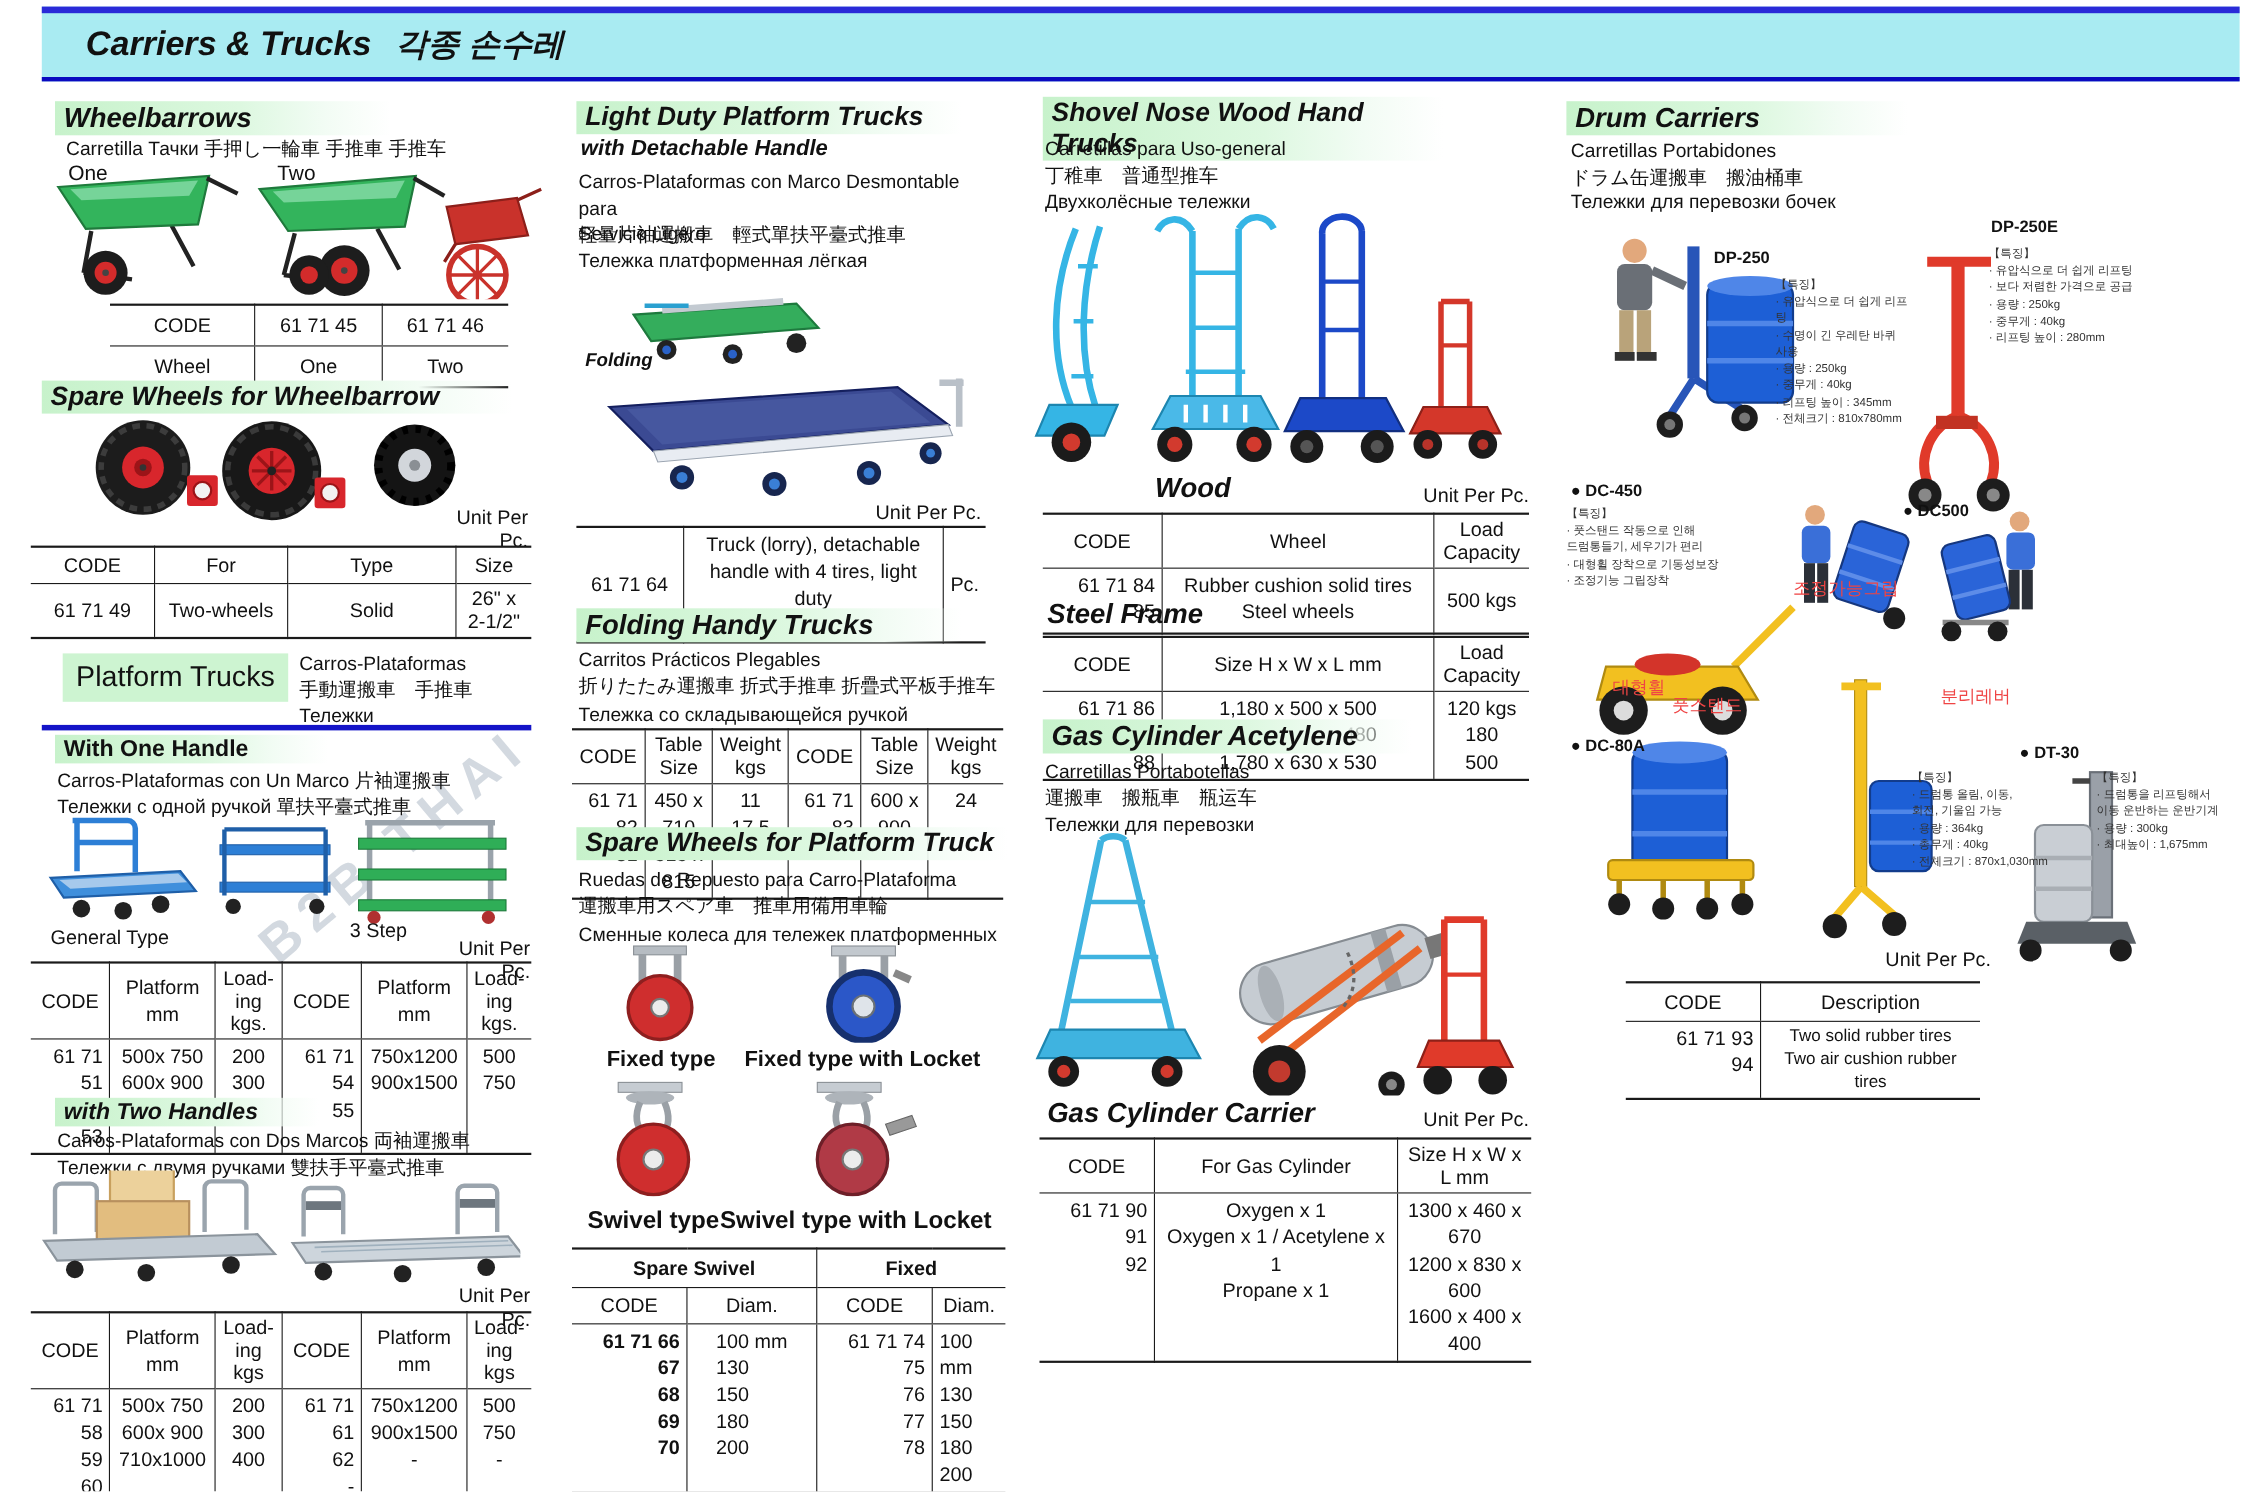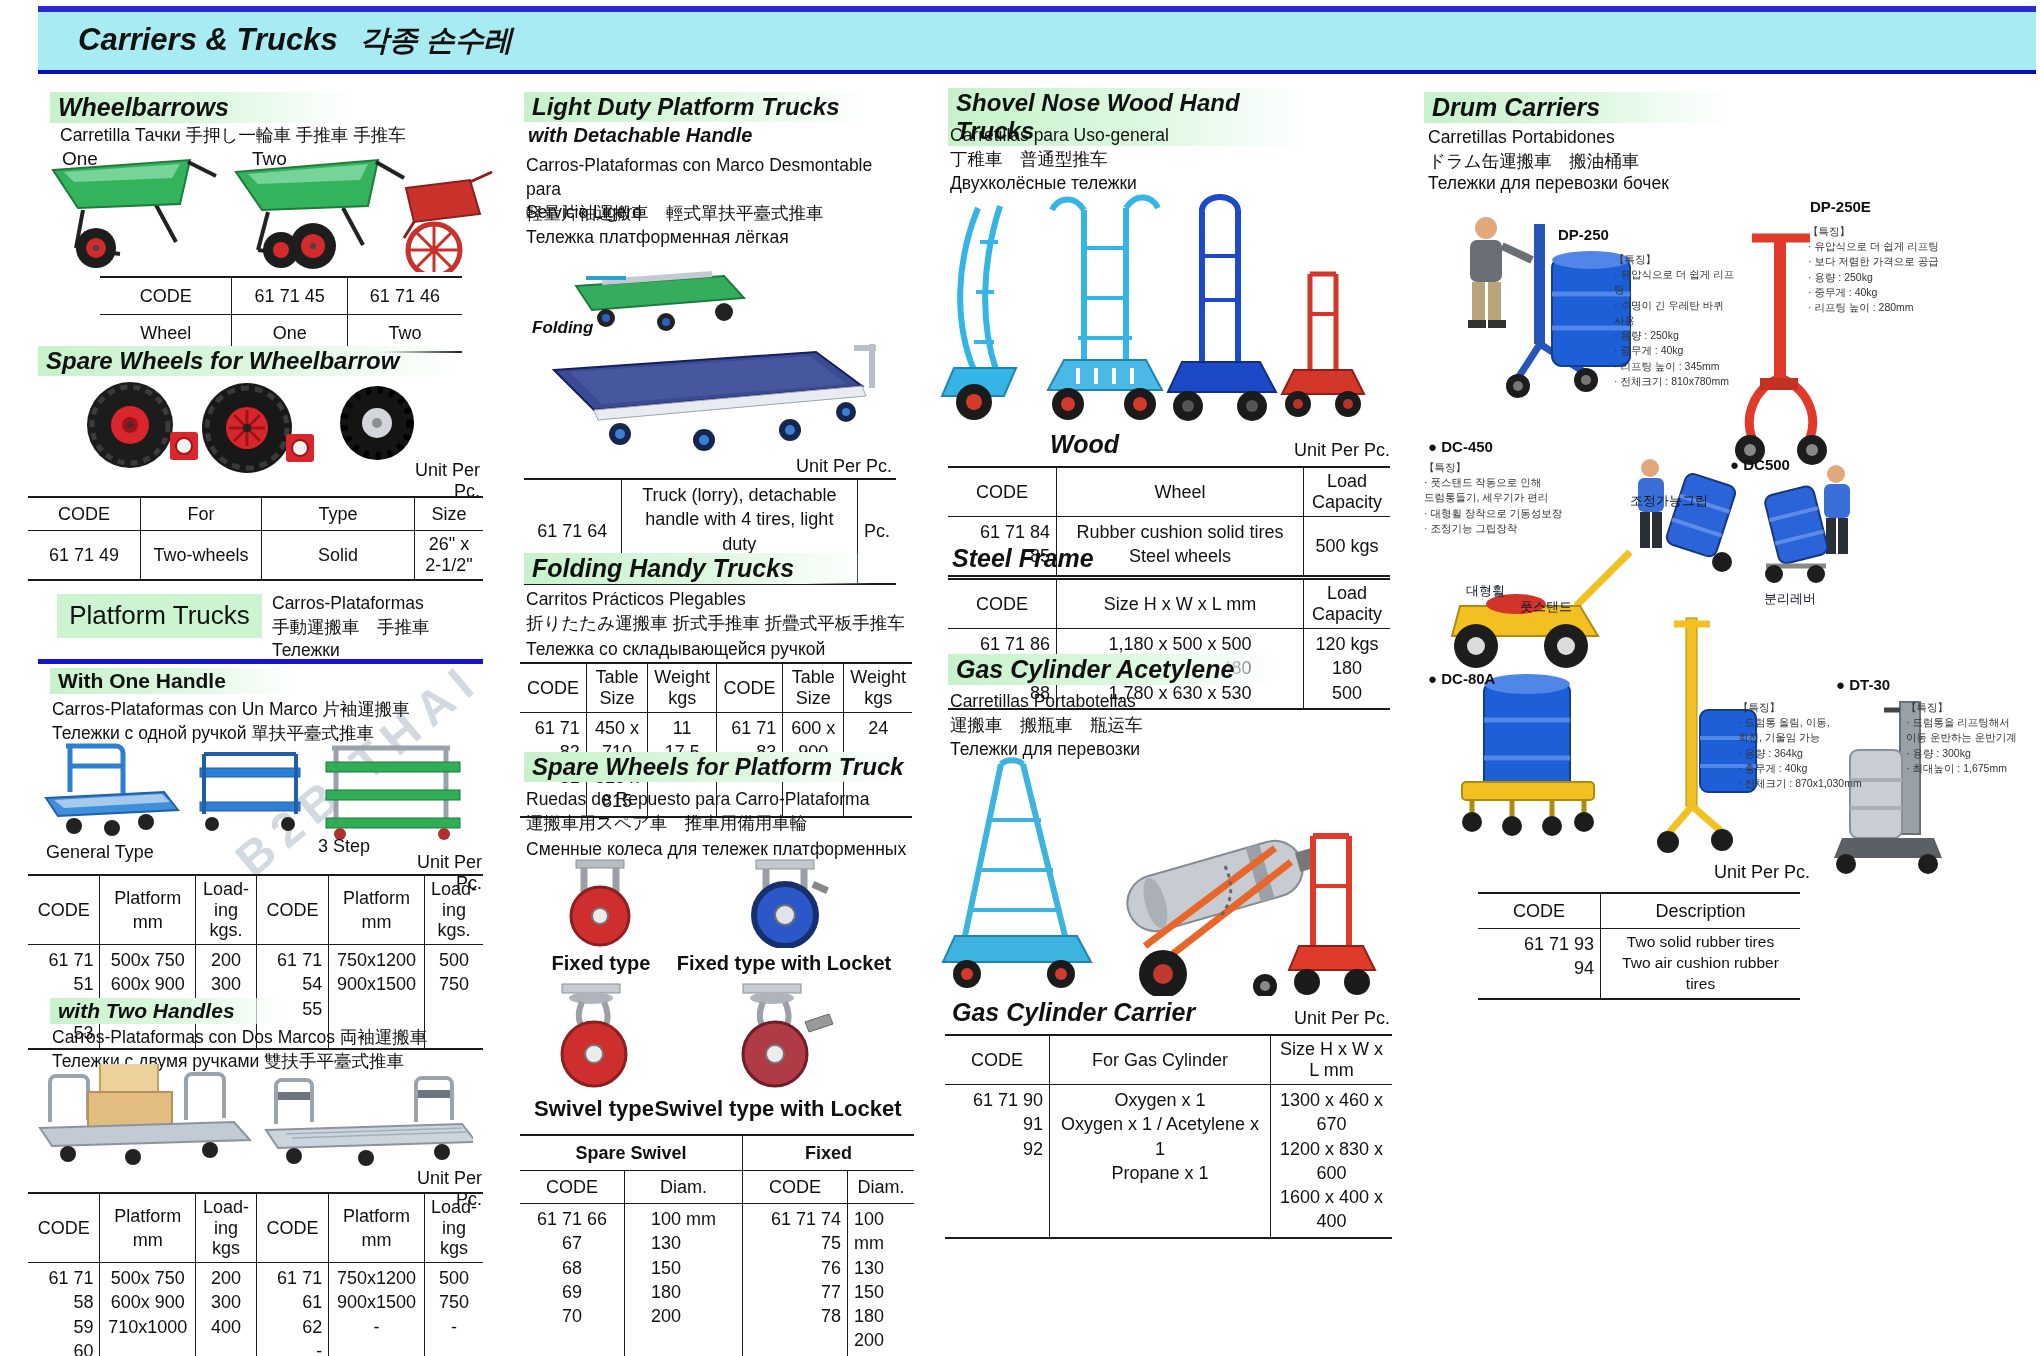--- a/index.html
+++ b/index.html
@@ -18,21 +18,21 @@
   .h2s{font-style:italic;font-weight:bold;font-size:24px;padding:1px 8px;display:block;}
   .plain .h2{font-style:normal;font-size:21px;}
   .boxbar{background:#cdf4d1;text-align:center;}
   .sub{font-size:17.5px;line-height:1.35;}
   .lbl{font-size:18px;}
   .blbl{font-weight:bold;font-size:20px;}
   .ilbl{font-weight:bold;font-style:italic;font-size:17px;}
   .unit{font-size:18px;text-align:right;}
   .rule{background:#1414c8;}
   .note{font-size:10.5px;line-height:1.45;color:#333;}
-  .tag{font-size:13px;color:#0f172a;}
+  .tag{font-size:16px;color:#ef4444;margin-top:33px;}
   .mlbl{font-weight:bold;font-size:15px;}
   .watermark{position:absolute;left:225px;top:845px;transform:rotate(-40deg);transform-origin:left top;
              font-size:48px;font-weight:bold;letter-spacing:10px;color:rgba(130,145,165,0.35);}
   
   table.ct{border-collapse:collapse;border-top:2.5px solid #1a1a1a;border-bottom:2.5px solid #1a1a1a;background:transparent;}
   table.ct td,table.ct th{border-bottom:1.6px solid #1a1a1a;border-left:1.6px solid #1a1a1a;
       font-size:18px;padding:3px 6px;text-align:center;vertical-align:middle;font-weight:normal;}
   table.ct td:first-child,table.ct th:first-child{border-left:none;}
   table.ct tr:last-child td{border-bottom:none;}
   .code{font-weight:bold;}
@@ -450,21 +450,21 @@
       <th colspan="2" style="width:197px;height:28px;font-weight:bold;">Spare Swivel</th>
       <th colspan="2" style="font-weight:bold;">Fixed</th>
     </tr>
     <tr>
       <th style="width:92px;height:26px;">CODE</th>
       <th style="width:105px;">Diam.</th>
       <th style="width:92px;">CODE</th>
       <th>Diam.</th>
     </tr>
     <tr>
-      <td class="vt code block" style="height:118px;">61 71 66
+      <td class="vt code block" style="text-align:right;height:118px;font-weight:bold;">61 71 66
 67
 68
 69
 70</td>
       <td class="vt"><span class="block tl-in">100 mm
 130
 150
 180
 200</span></td>
       <td class="vt code block" style="text-align:right;">61 71 74

